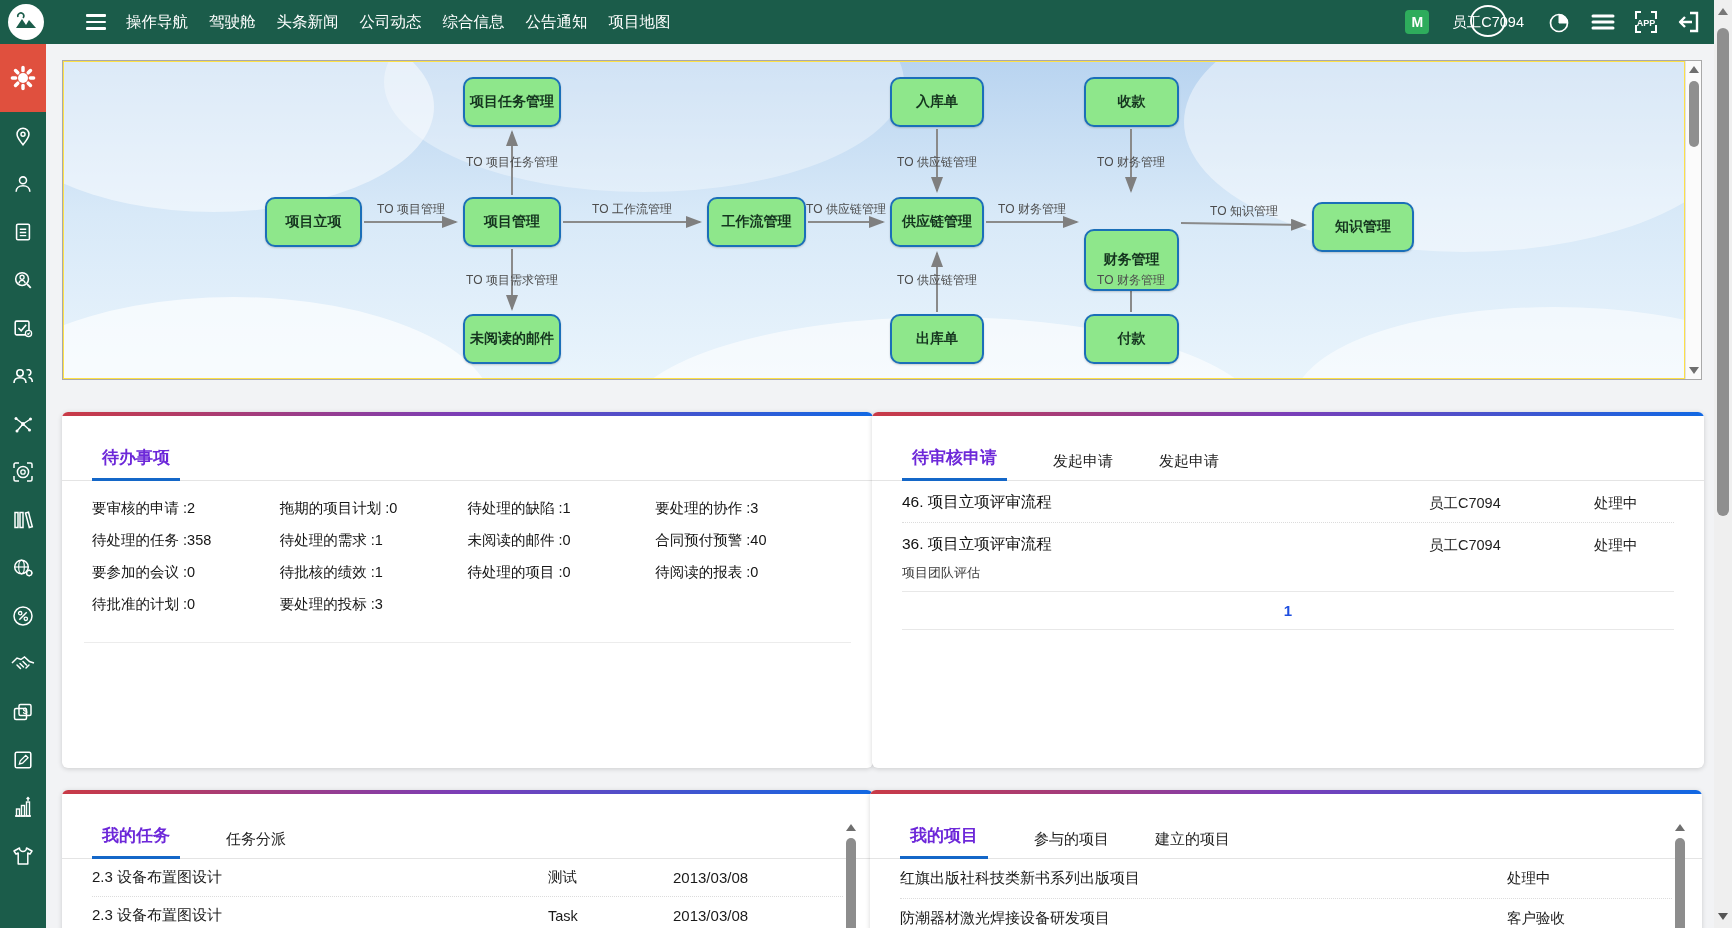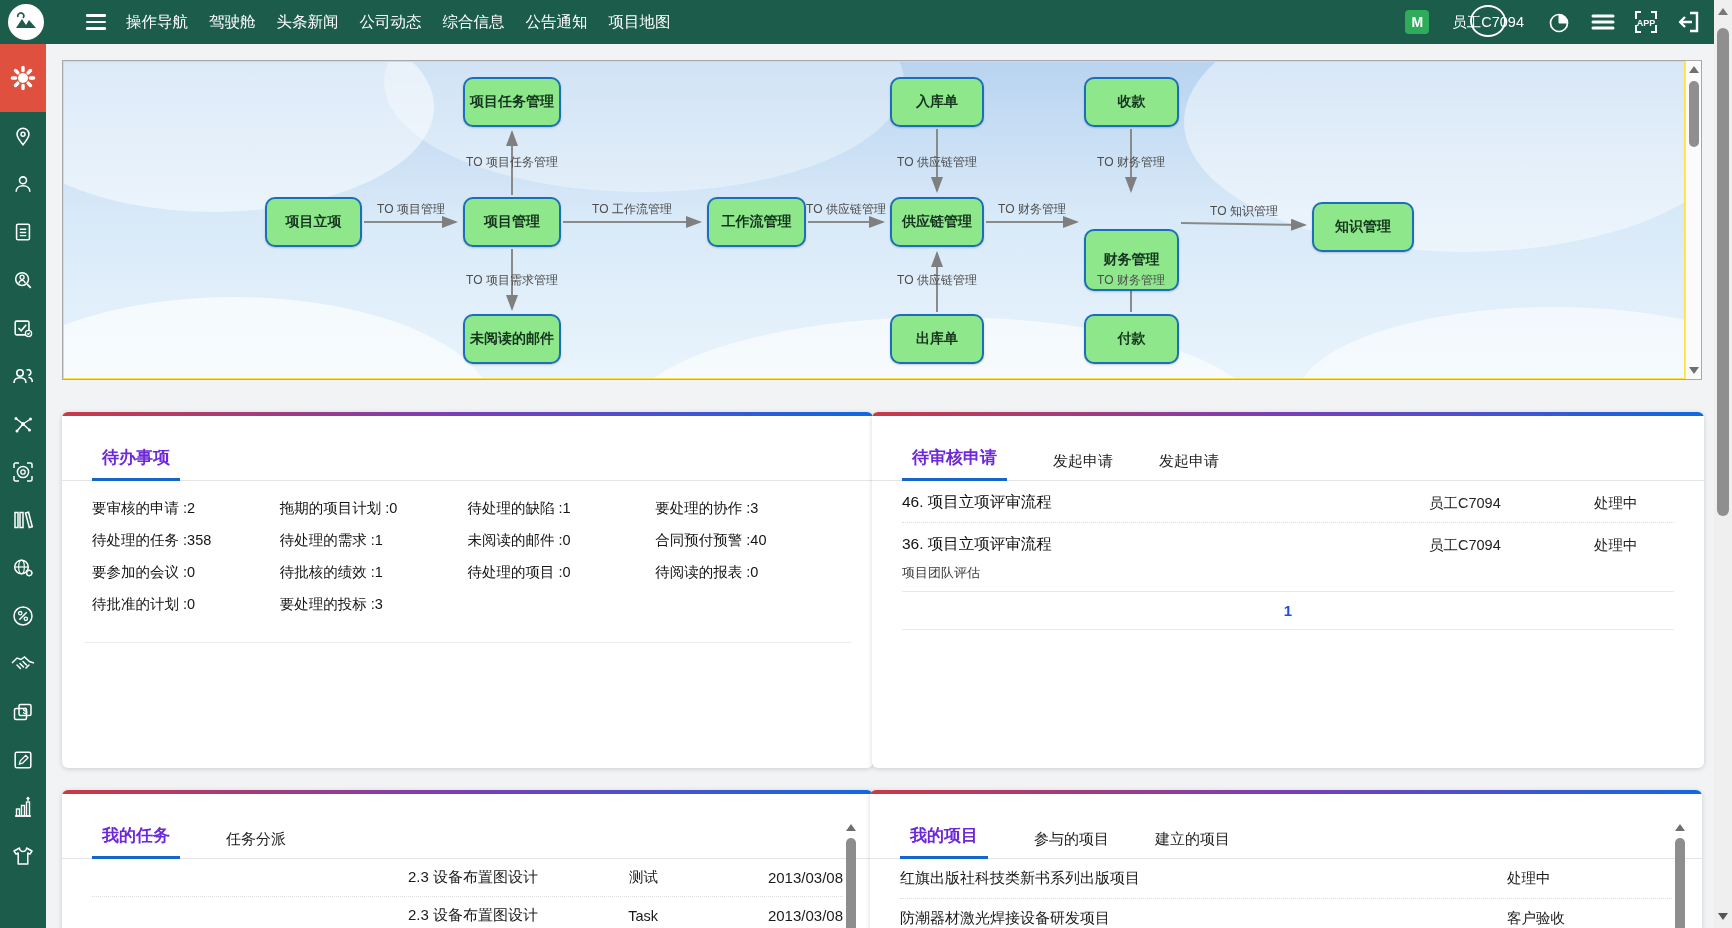--- a/index.html
+++ b/index.html
@@ -71,21 +71,21 @@
   .r-row { display:flex; padding:11px 30px 9px; cursor:pointer; }
   .r-main { flex:1; min-width:0; }
   .r-title { font-size:15.5px; color:#101010; }
   .r-sub { font-size:13px; color:#3a3a3a; margin-top:9px; }
   .r-user { flex:0 0 190px; font-size:14.5px; padding-left:40px; padding-top:2px; color:#222; }
   .r-status { flex:0 0 95px; font-size:14.5px; padding-left:15px; padding-top:2px; color:#222; }
   .dot-sep { border-top:1px dotted #dcdcdc; margin:0 30px; }
   .sol-sep { border-top:1px solid #e8e8e8; margin:0 30px; }
   .pagination { text-align:center; padding:10px 0; color:#1f4fe0; font-weight:bold; font-size:15px; cursor:pointer; }
 
-  .t-row { display:flex; align-items:center; padding:9px 30px; cursor:pointer;text-align:right; }
+  .t-row { display:flex; align-items:center; padding:9px 30px; cursor:pointer; }
   .t-name { flex:1; font-size:15px; }
   .t-type { flex:0 0 120px; font-size:14.5px; padding-left:10px; }
   .t-date { flex:0 0 185px; font-size:15px; padding-left:15px; }
   .p-row { display:flex; padding:10px 30px; cursor:pointer; }
   .p-name { flex:1; font-size:15px; }
   .p-status { flex:0 0 165px; font-size:14.5px; }
 
   .card-sb { position:absolute; right:16px; top:34px; bottom:3px; width:12px; cursor:pointer; }
   .card-sb .tri-up { left:1px; top:0; }
   .card-sb .thumb { position:absolute; left:1px; top:14px; bottom:0; width:10px; background:#8d8d8d; border-radius:6px; }

